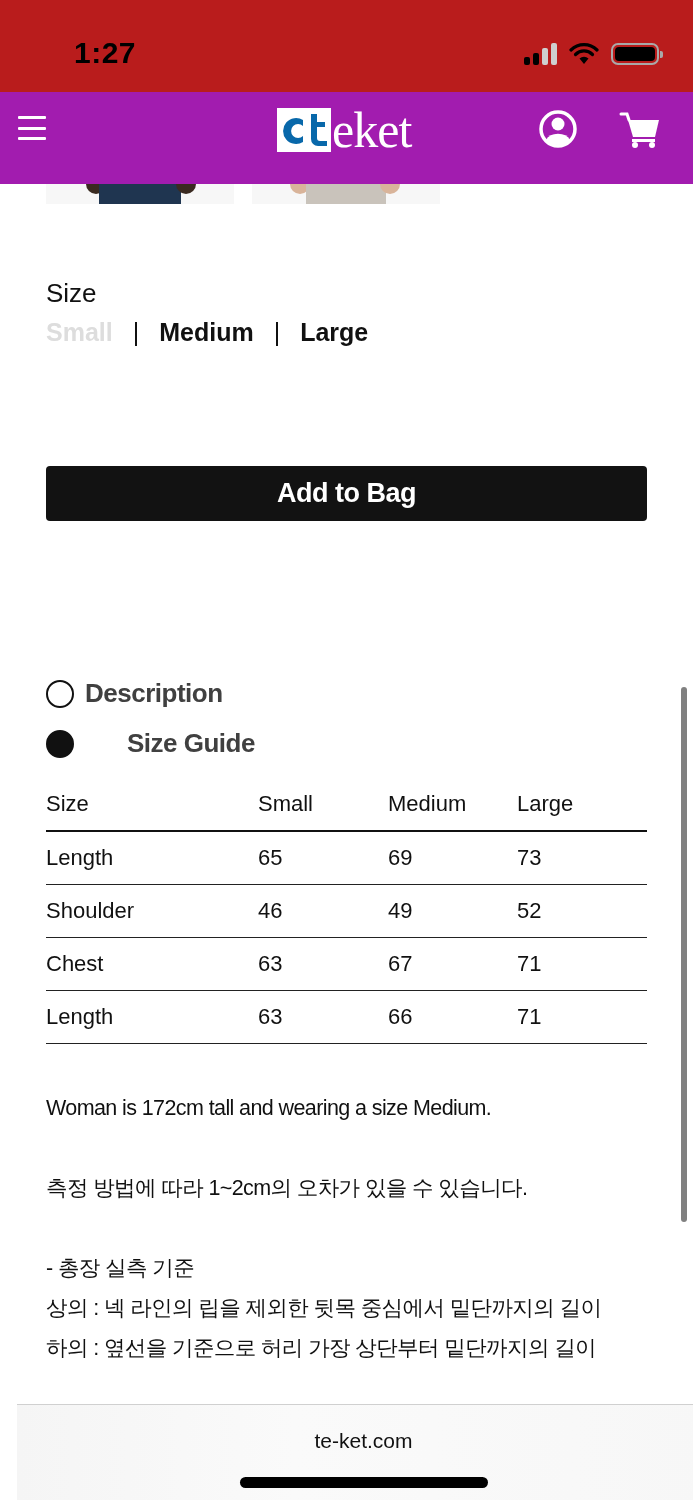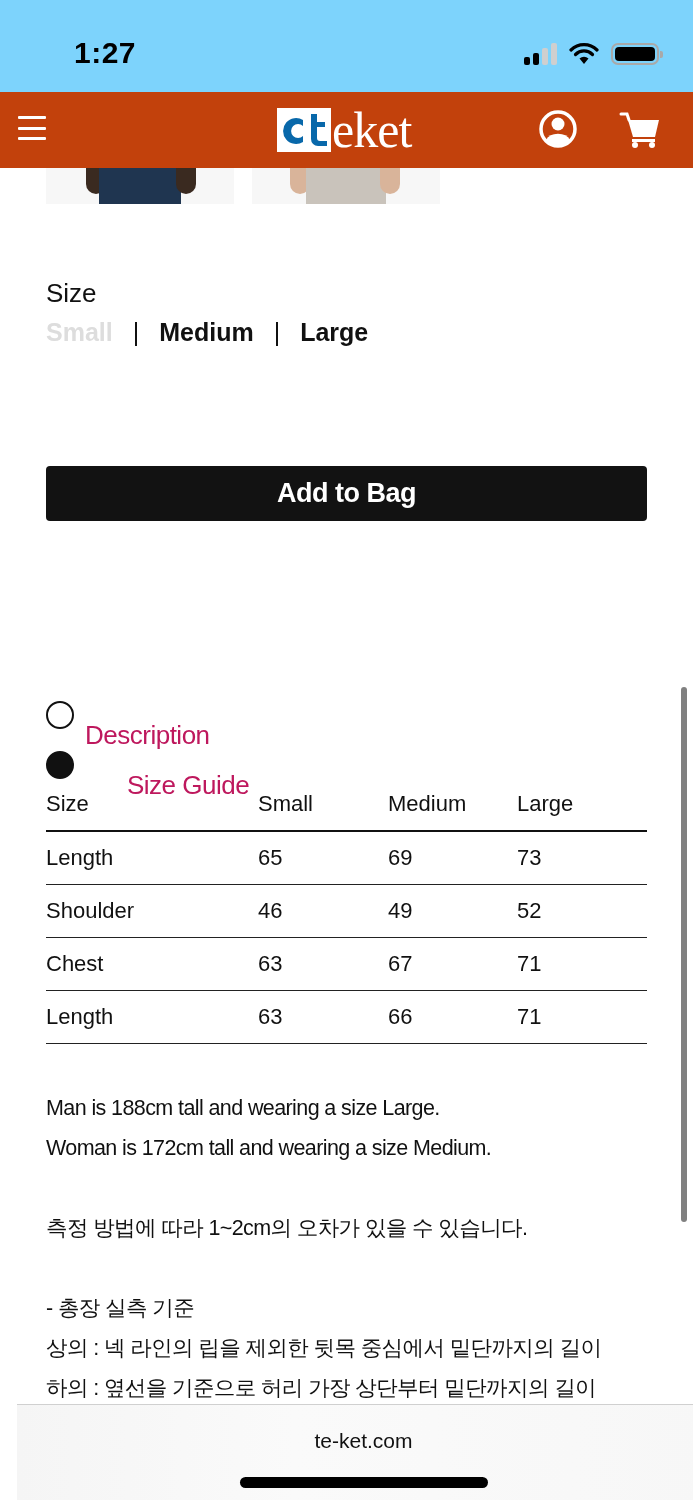--- a/index.html
+++ b/index.html
@@ -1,31 +1,31 @@
 <!DOCTYPE html>
 <html><head>
   <meta charset="utf-8">
   <style>
     * { box-sizing: border-box; margin: 0; padding: 0; }
     html, body { width: 693px; height: 1500px; overflow: hidden; background: #ffffff; }
     body { position: relative; font-family: "Liberation Sans", "DejaVu Sans", sans-serif; color: #111; }
 
     
-    .status-bar { position: absolute; top: 0; left: 0; width: 693px; height: 92px; background: #7dd3fc; }
+    .status-bar { position: absolute; top: 0; left: 0; width: 693px; height: 92px; background: #b91c1c; }
     .status-time { position: absolute; left: 74px; top: 36px; font-size: 30px; font-weight: 700; letter-spacing: 0.5px; color: #000; }
     .status-icons { position: absolute; right: 34px; top: 42px; height: 24px; display: flex; align-items: center; gap: 12px; }
     .signal { display: flex; align-items: flex-end; gap: 3px; height: 22px; }
     .signal span { width: 6px; border-radius: 2px; background: #000; }
     .signal span.off { background: #cfcfcf; }
     .battery { width: 48px; height: 22px; border: 2px solid #a9a9a9; border-radius: 7px; padding: 2px; position: relative; }
     .battery .fill { width: 100%; height: 100%; background: #000; border-radius: 4px; }
     .battery::after { content: ""; position: absolute; right: -6px; top: 6px; width: 3px; height: 7px; background: #a9a9a9; border-radius: 0 2px 2px 0; }
 
     
-    .site-header { position: absolute; top: 92px; left: 0; width: 693px; height: 76px; background: #c2410c; z-index: 5; }
+    .site-header { position: absolute; top: 92px; left: 0; width: 693px; height: 92px; background: #a21caf; z-index: 5; }
     .menu-button { position: absolute; left: 16px; top: 18px; width: 32px; height: 36px; display: flex; flex-direction: column; justify-content: space-between; padding: 6px 2px; cursor: pointer; }
     .menu-button span { display: block; height: 3px; background: #fff; border-radius: 1px; }
     .logo { position: absolute; left: 277px; top: 14px; height: 46px; display: flex; align-items: flex-end; }
     .logo-mark { width: 54px; height: 44px; background: #fff; position: relative; }
     .logo-mark svg { position: absolute; left: 0; top: 0; }
     .logo-text { font-family: "Liberation Serif", "DejaVu Serif", serif; font-size: 50px; line-height: 44px; color: #fff; margin-left: 1px; letter-spacing: -1px; }
     .header-icon { position: absolute; top: 16px; width: 42px; height: 42px; cursor: pointer; }
     .user-icon { left: 537px; }
     .cart-icon { left: 619px; }
 
@@ -42,21 +42,21 @@
     .size-option.disabled { color: #dddddd; cursor: default; }
     .size-sep { margin: 0 20px; font-weight: 400; color: #111; }
 
     
     .add-to-bag { position: absolute; left: 46px; top: 466px; width: 601px; height: 55px; background: #121212; color: #fff; border-radius: 4px; font-size: 27px; font-weight: 700; display: flex; align-items: center; justify-content: center; cursor: pointer; letter-spacing: -0.5px; border: none; }
 
     
     .info-tab { position: absolute; left: 46px; display: flex; align-items: center; cursor: pointer; }
     .info-tab .radio { width: 28px; height: 28px; border-radius: 50%; border: 2px solid #111; margin-right: 11px; }
     .info-tab .radio.checked { background: #111; }
-    .info-tab .tab-label { font-size: 26px; font-weight: 400; letter-spacing: -0.5px; color: #be185d; margin-top: 42px; }
+    .info-tab .tab-label { font-size: 26px; font-weight: 700; letter-spacing: -0.5px; color: #404040; }
     .tab-description { top: 678px; }
     .tab-size-guide { top: 728px; gap: 42px; }
 
     
     .size-table { position: absolute; left: 46px; top: 778px; width: 601px; border-collapse: collapse; font-size: 22px; color: #111; }
     .size-table th, .size-table td { text-align: left; font-weight: 400; height: 53px; padding: 0; vertical-align: middle; }
     .size-table thead th { border-bottom: 2px solid #111; }
     .size-table tbody td { border-bottom: 1px solid #222; }
     .size-table .c0 { width: 212px; }
     .size-table .c1 { width: 130px; }
@@ -190,21 +190,20 @@
     <tr>
       <td>Length</td>
       <td>63</td>
       <td>66</td>
       <td>71</td>
     </tr>
   </tbody>
 </table>
 
 <div class="notes">
-  <p>Man is 188cm tall and wearing a size Large.</p>
   <p>Woman is 172cm tall and wearing a size Medium.</p>
   <p></p>
   <p>측정 방법에 따라 1~2cm의 오차가 있을 수 있습니다.</p>
   <p></p>
   <p>- 총장 실측 기준</p>
   <p>상의 : 넥 라인의 립을 제외한 뒷목 중심에서 밑단까지의 길이</p>
   <p>하의 : 옆선을 기준으로 허리 가장 상단부터 밑단까지의 길이</p>
 </div>
 
 <div class="scrollbar"></div>

